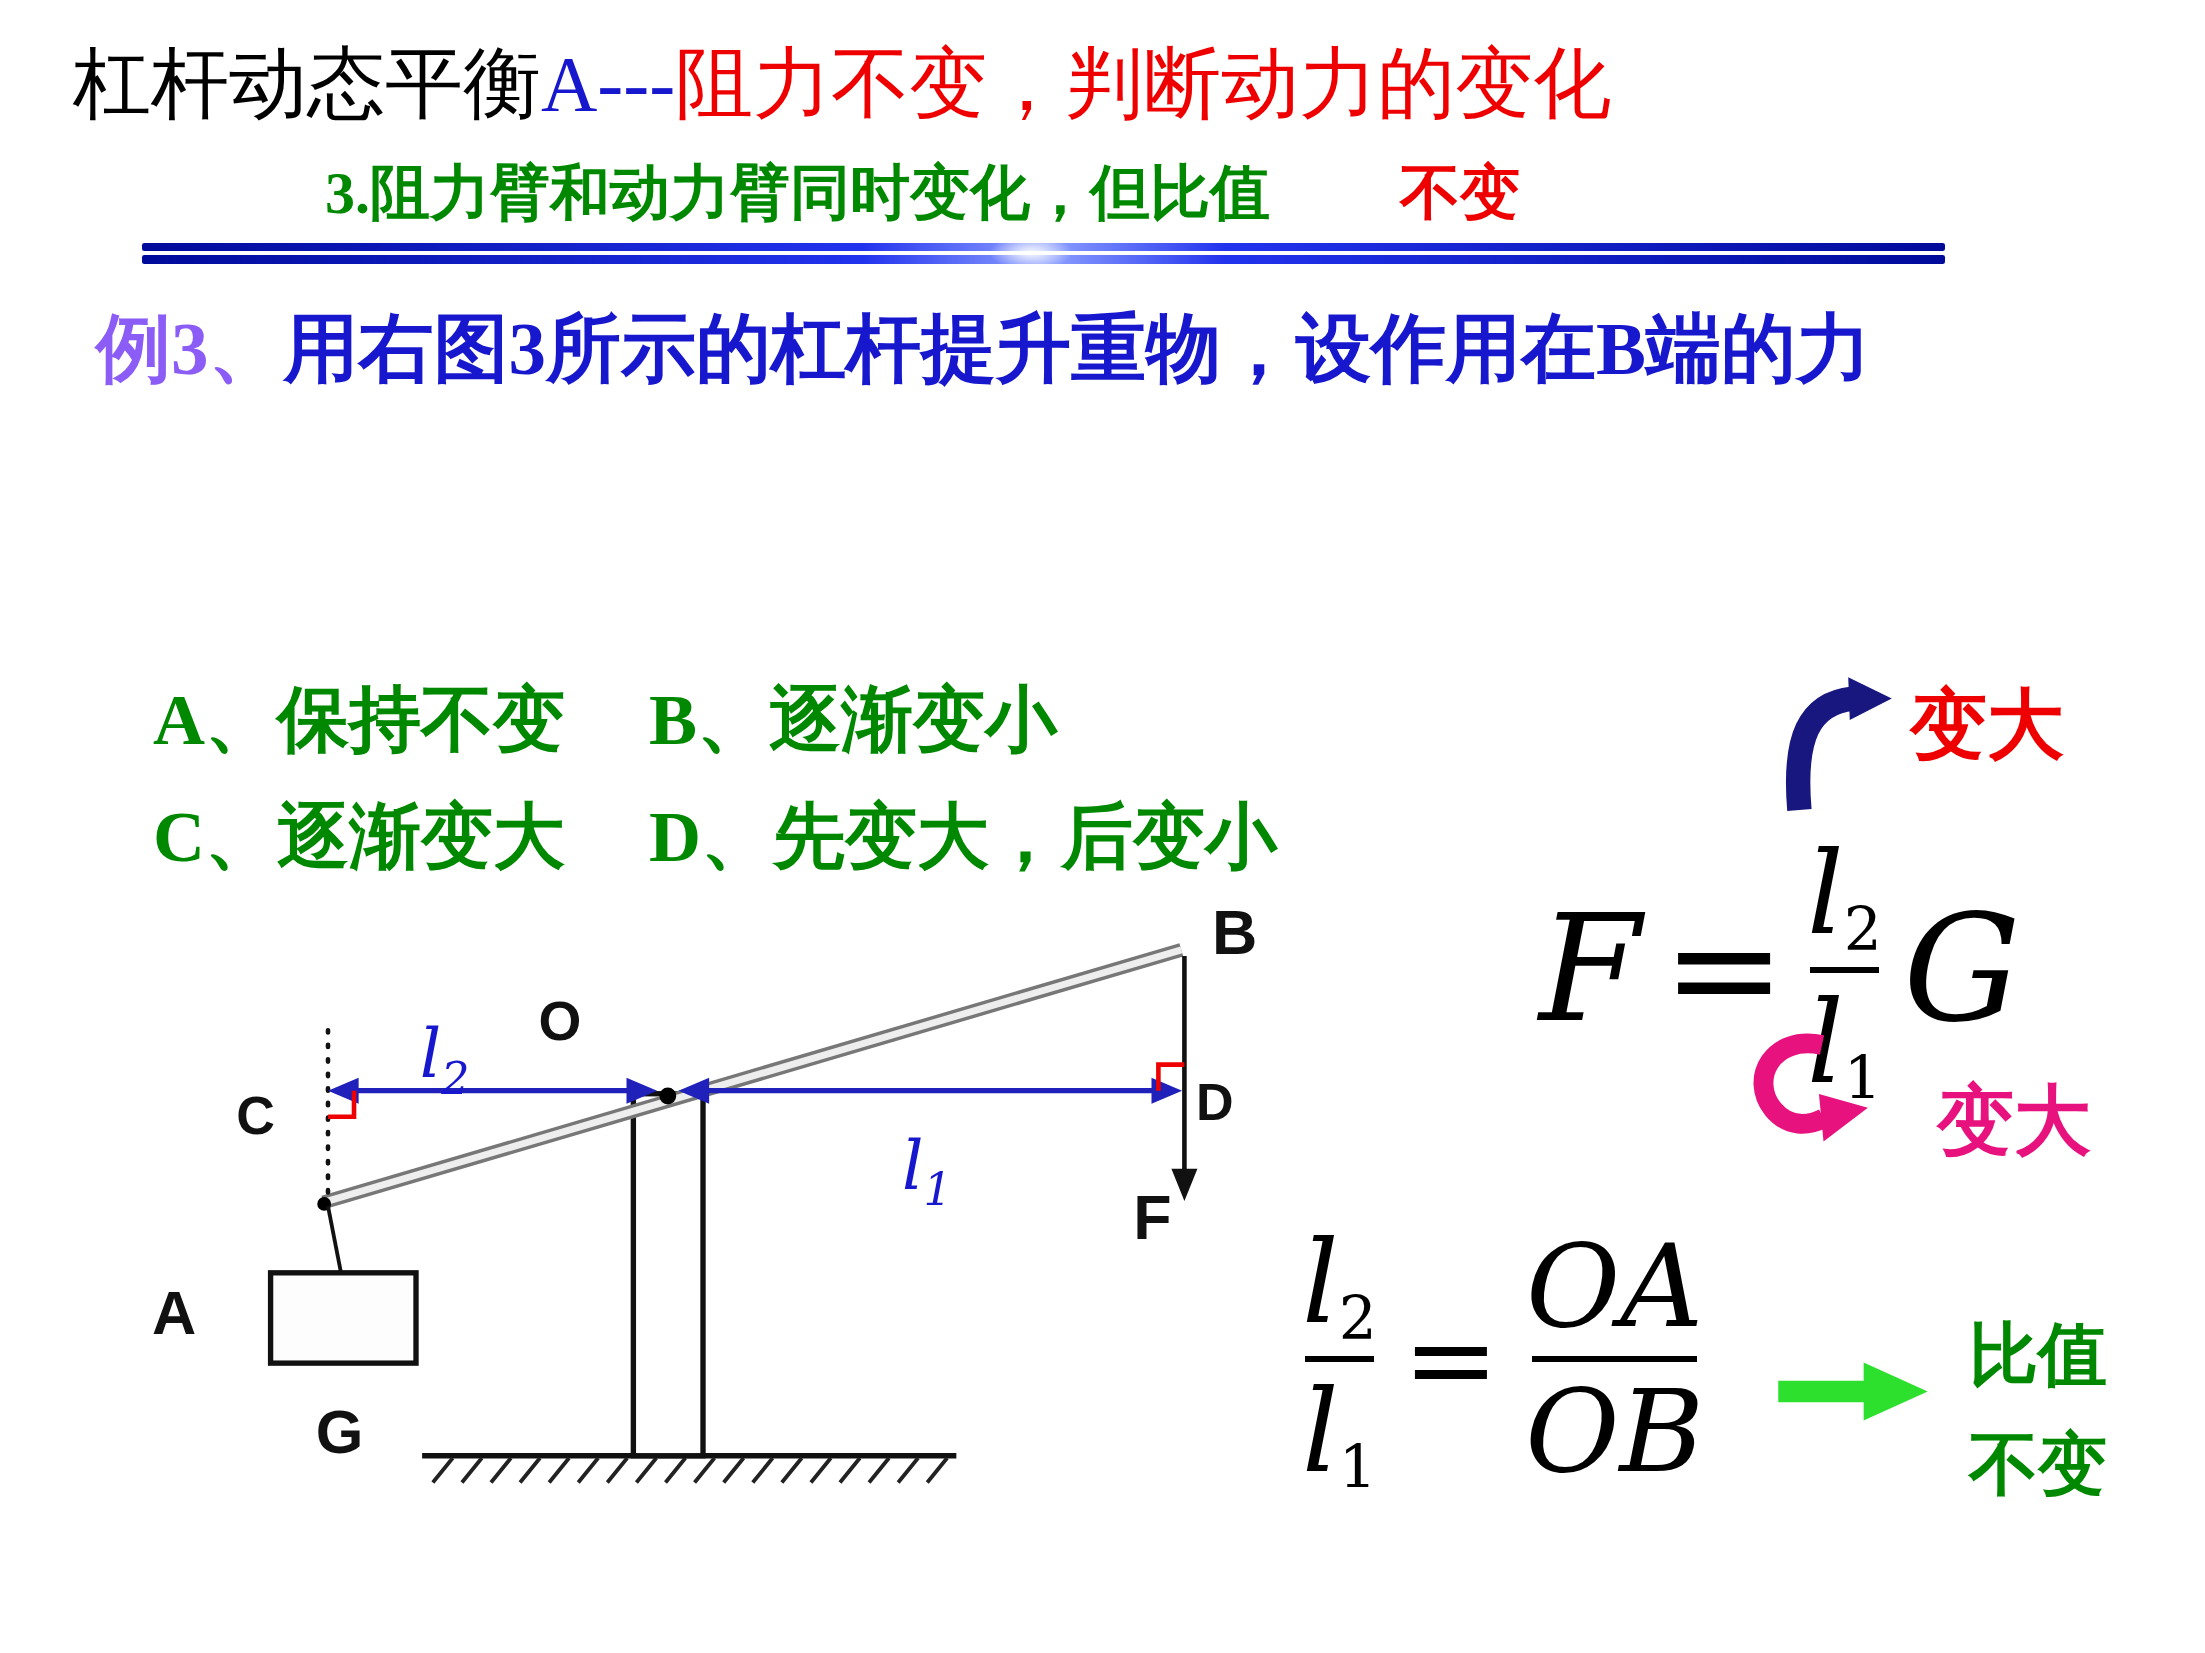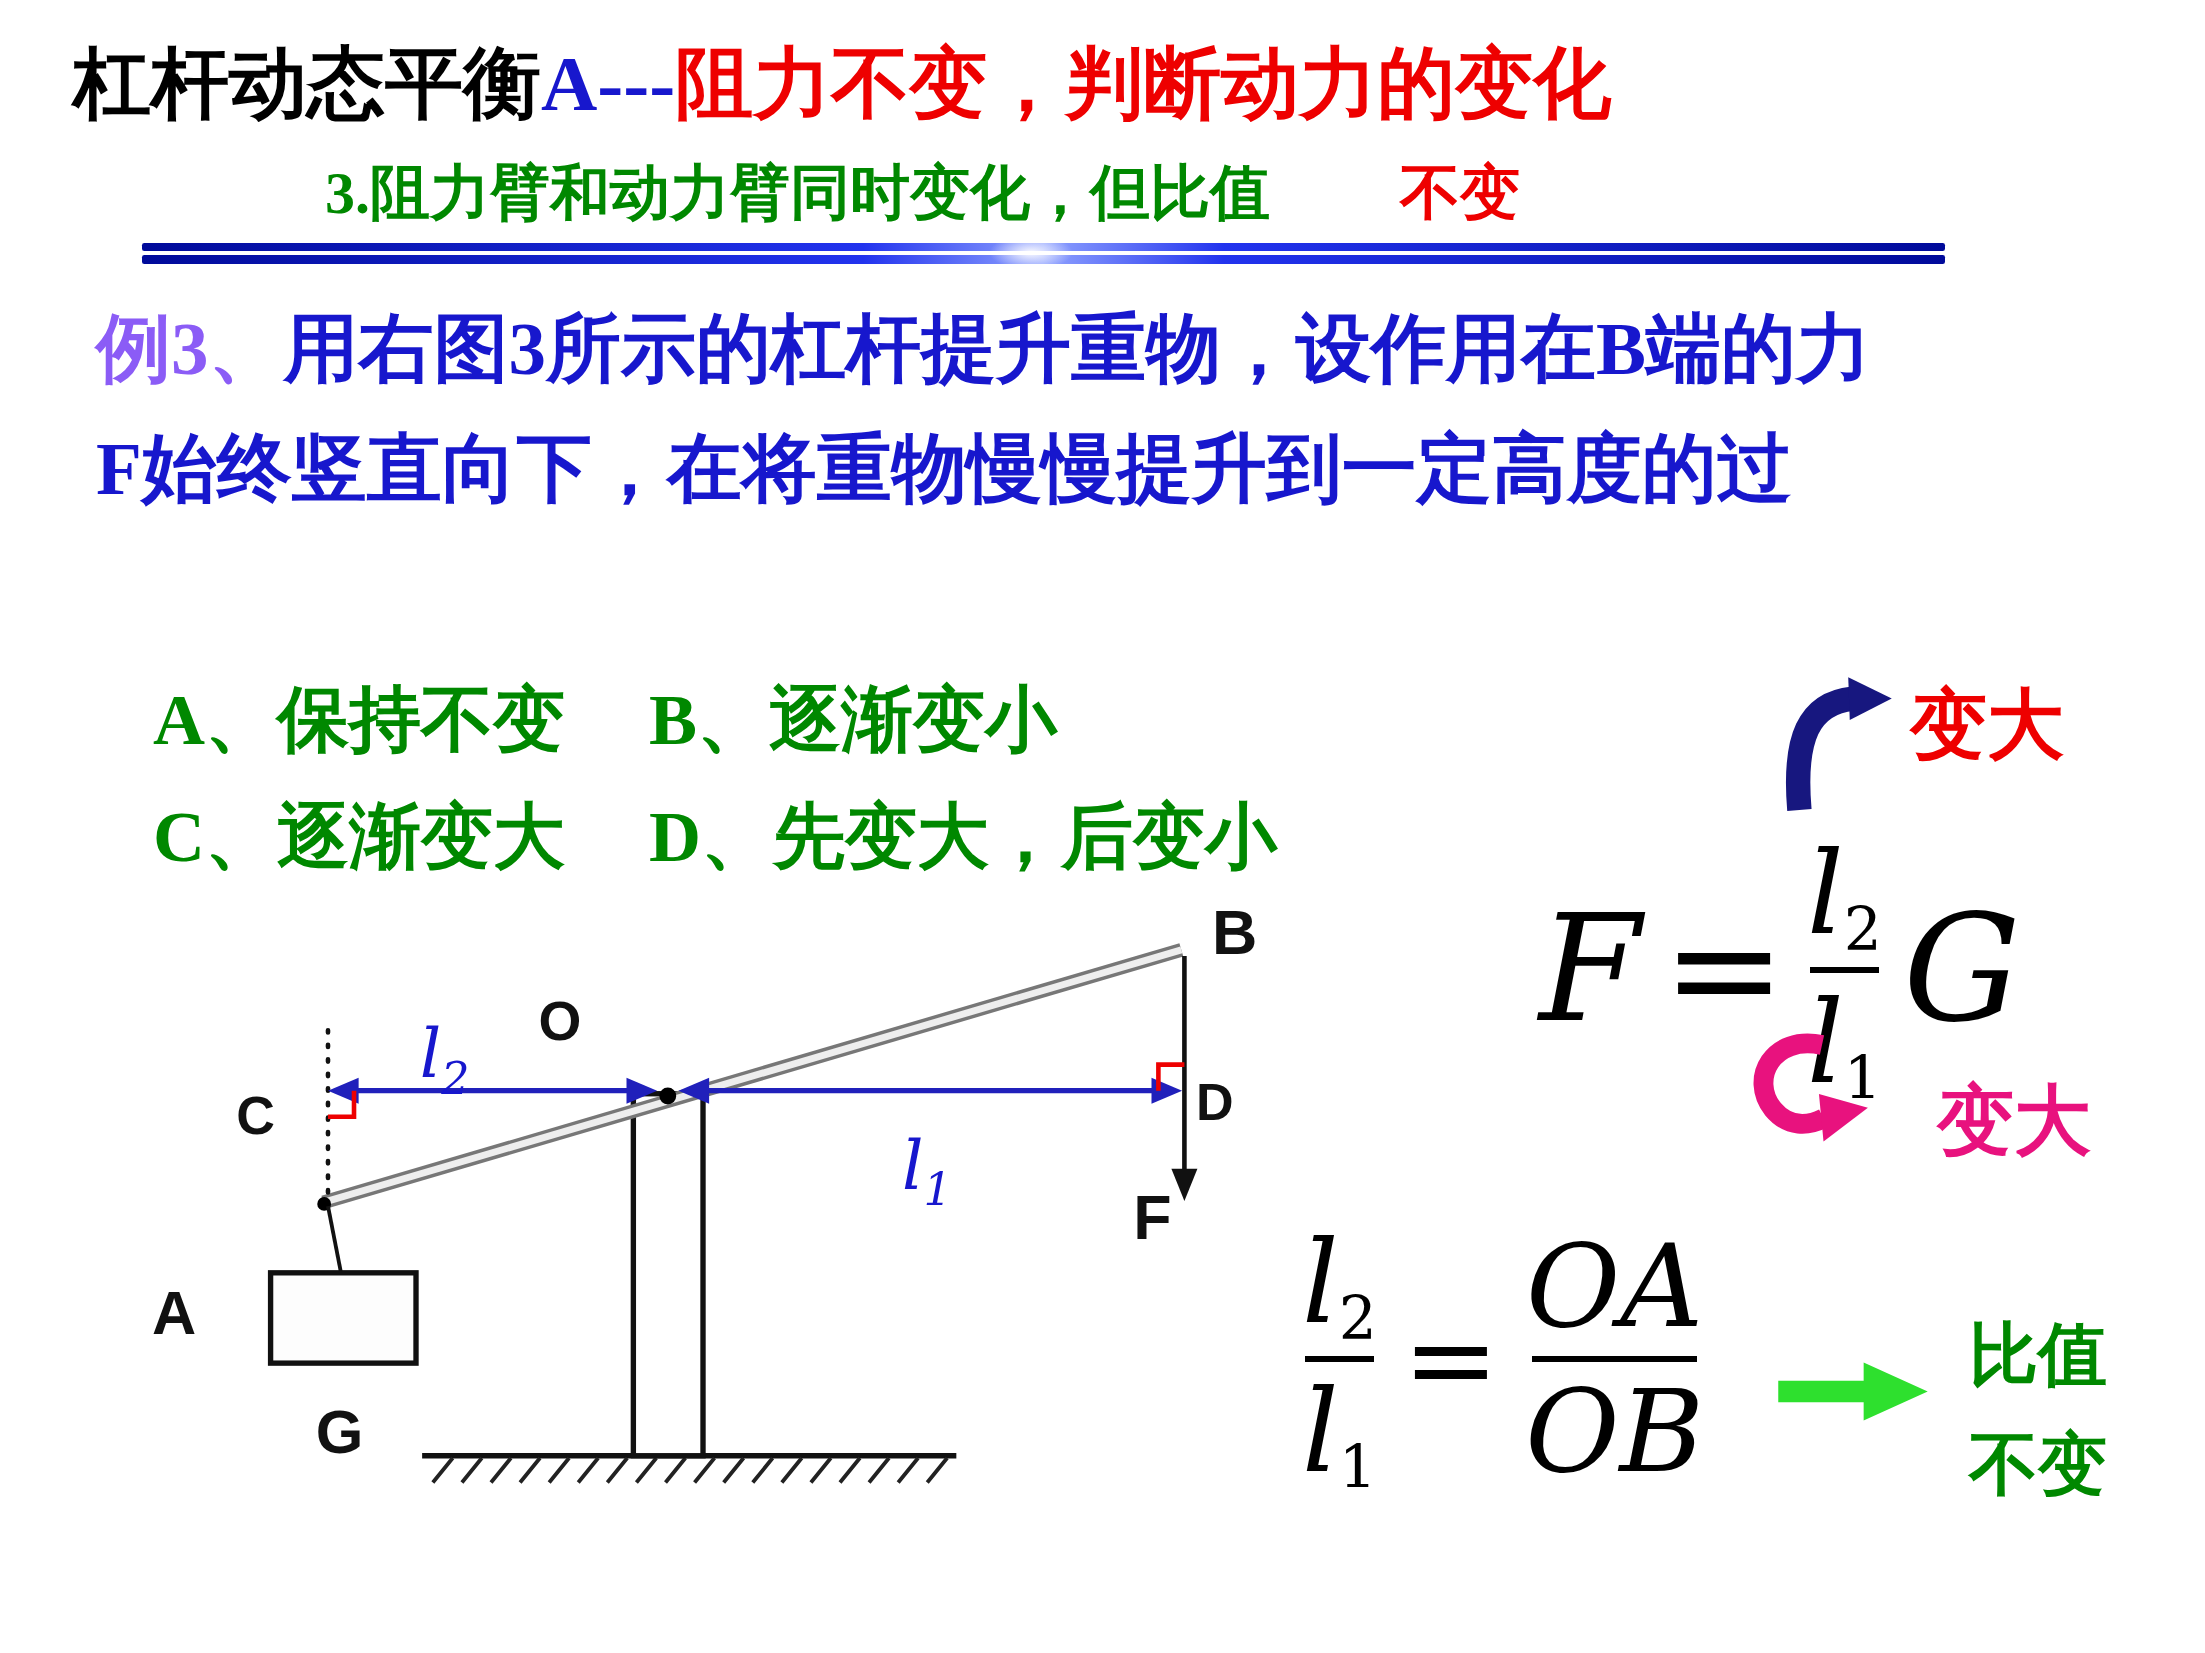--- a/index.html
+++ b/index.html
@@ -1,21 +1,21 @@
 <!DOCTYPE html>
 <html style="font-size:12.3px"><head>
 <meta charset="utf-8">
 <style>
   html,body{margin:0;padding:0;background:#fff;}
   .slide{
     position:relative;width:2205px;height:1654px;background:#ffffff;overflow:hidden;
     font-family:"Liberation Serif","DejaVu Serif",serif;
   }
   
-  .title{position:absolute;left:73px;top:32px;font-size:78px;font-weight:700;white-space:nowrap;}
+  .title{position:absolute;left:73px;top:32px;font-size:78px;font-weight:400;white-space:nowrap;}
   .title-black{color:#000000;}
   .title-blue{color:#1717cd;}
   .title-red{color:#ee0000;}
   .subtitle{position:absolute;left:325px;top:153px;font-size:60px;font-weight:700;white-space:nowrap;}
   .subtitle-green{color:#008800;}
   .subtitle-red{color:#ee0000;margin-left:130px;}
   
   .divider{position:absolute;left:142px;top:243px;width:1803px;height:23px;}
   .divider-bar{height:8.4px;margin-bottom:3.8px;border-radius:2.3px;
     background:linear-gradient(90deg,#000a9a,#2233ee 40%,#8fa2ff 50%,#2233ee 60%,#000a9a);}
@@ -66,21 +66,20 @@
   </div>
 
   <div class="divider">
     <div class="divider-bar"></div>
     <div class="divider-bar"></div>
     <div class="divider-glow"></div>
   </div>
 
   <div class="problem">
     <div><span class="problem-label">例3、</span><span>用右图3所示的杠杆提升重物，设作用在B端的力</span></div>
-    <div><span>F始终竖直向下，在将重物慢慢提升到一定高度的过</span></div>
   </div>
 
   <div class="options">
     <div><span>A、保持不变</span><span class="option-second">B、逐渐变小</span></div>
     <div><span>C、逐渐变大</span><span class="option-second">D、先变大，后变小</span></div>
   </div>
 
   <svg class="diagram" width="1225" height="773" viewBox="0 0 1600 1010">
 
     <line x1="401" y1="781" x2="1099" y2="781" stroke="#111" stroke-width="7"></line>

